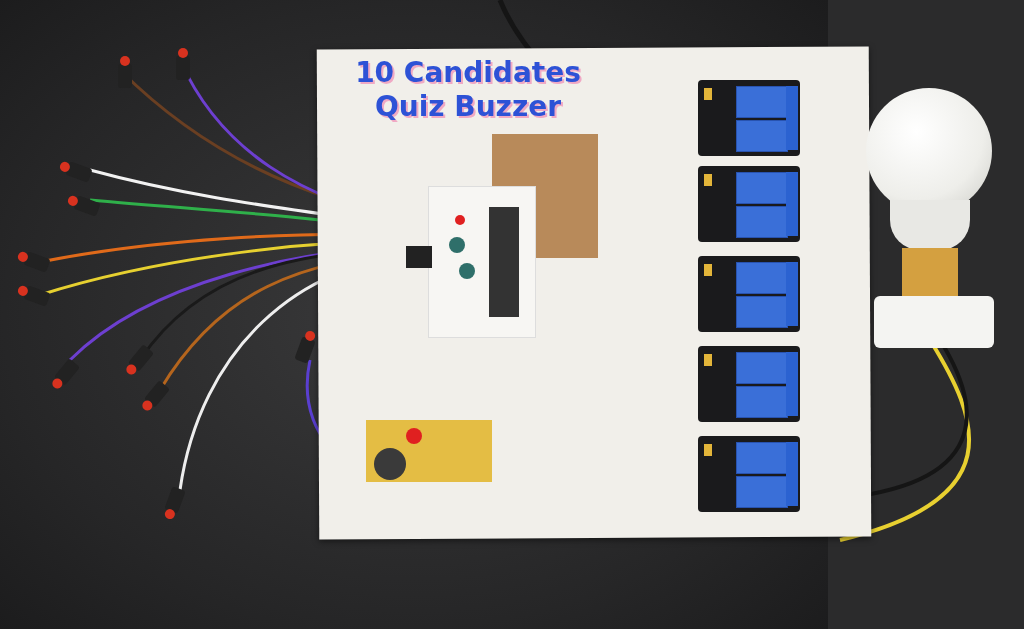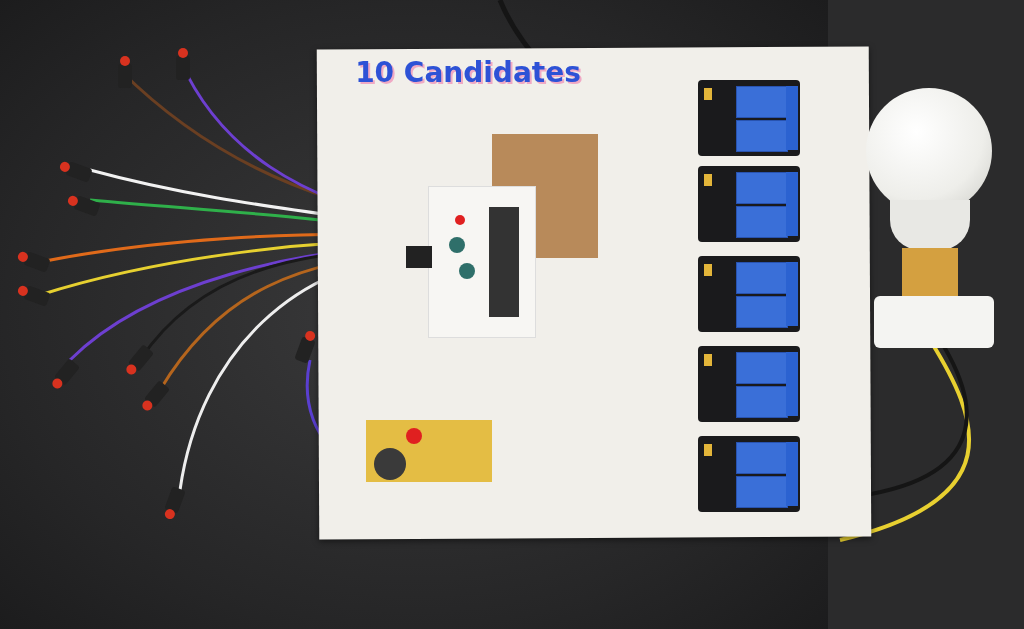--- a/index.html
+++ b/index.html
@@ -111,14 +111,15 @@
   <div class="switch" style="left:30px;top:250px;transform:rotate(-70deg);"></div>
   <div class="switch" style="left:30px;top:284px;transform:rotate(-70deg);"></div>
   <div class="switch" style="left:60px;top:360px;transform:rotate(-140deg);"></div>
   <div class="switch" style="left:134px;top:346px;transform:rotate(-140deg);"></div>
   <div class="switch" style="left:150px;top:382px;transform:rotate(-140deg);"></div>
   <div class="switch" style="left:168px;top:488px;transform:rotate(-160deg);"></div>
   <div class="switch" style="left:298px;top:338px;transform:rotate(20deg);"></div>
 
   <div class="title">
     <div>10 Candidates</div>
+    <div>Quiz Buzzer</div>
   </div>
 </div>
 
 </body></html>

